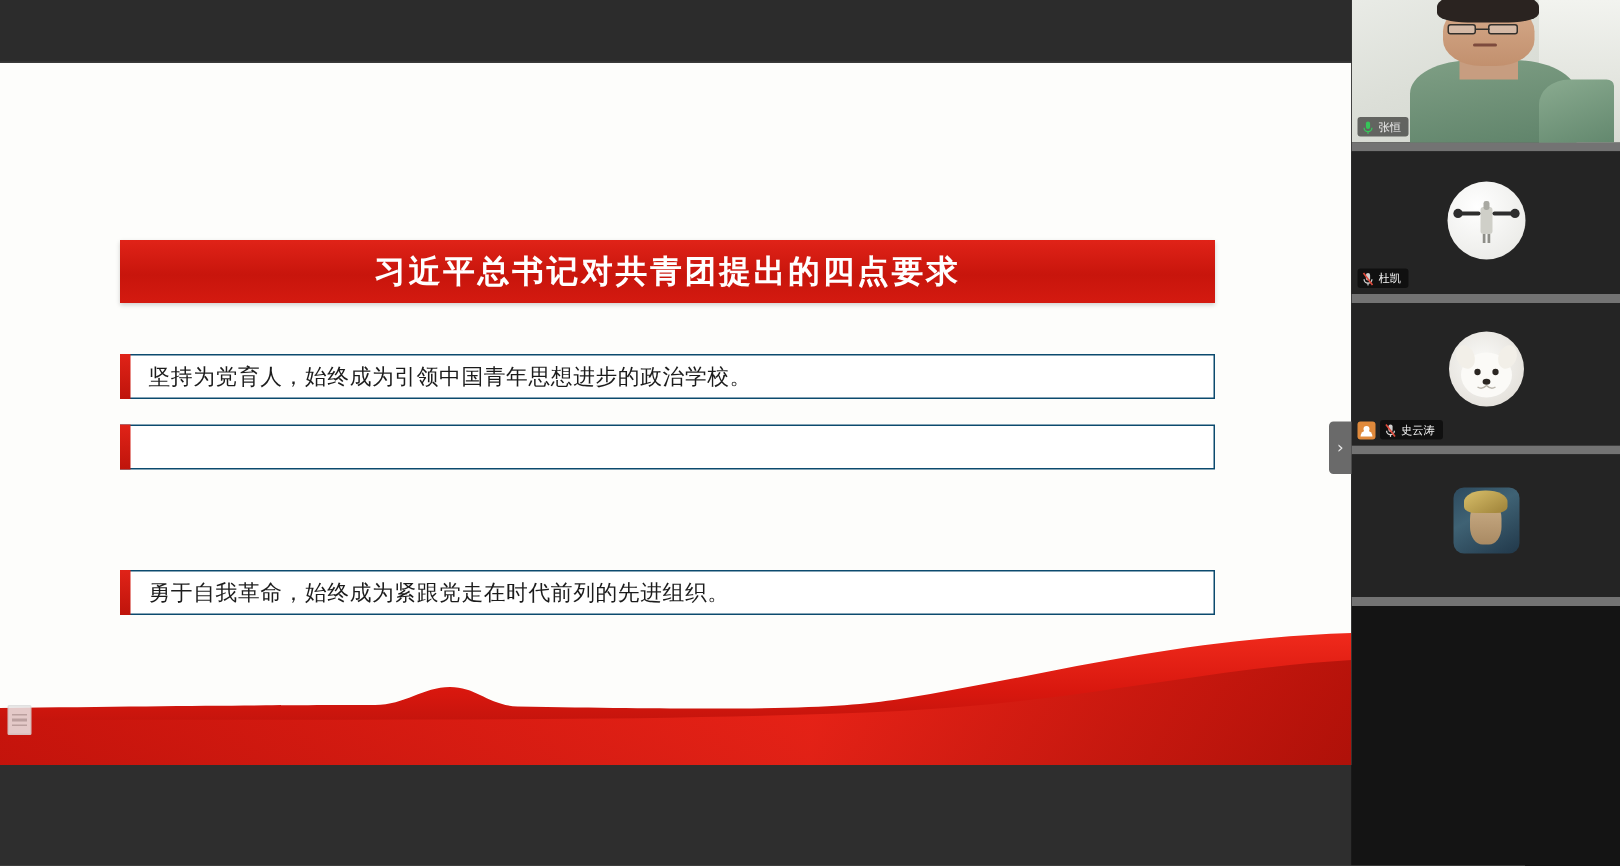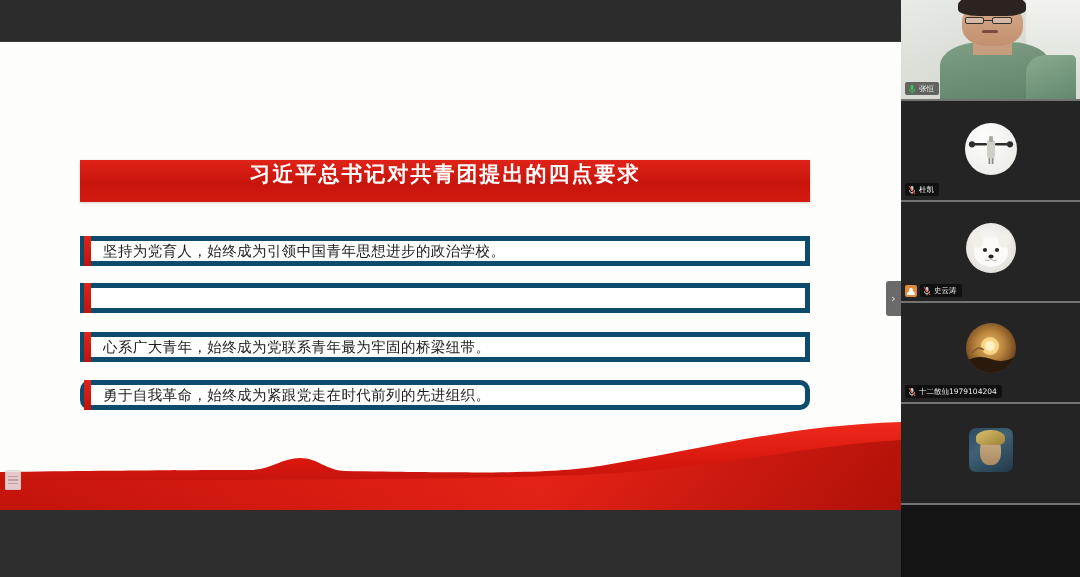--- a/index.html
+++ b/index.html
@@ -22,43 +22,43 @@
   }
   #slide {
     position:absolute; left:0; top:42px; width:901px; height:468px;
     background:#fdfdfb; overflow:hidden;
   }
 
   
   #title-banner {
     position:absolute; left:80px; top:118px; width:730px; height:42px;
     background:linear-gradient(180deg,#e02318 0%,#c8150c 55%,#d41a10 100%);
-    display:flex; justify-content:center;
+    display:flex; align-items:center; justify-content:center;
     box-shadow:0 1px 3px rgba(0,0,0,.18);
   }
   #title-banner .t {
     color:#ffffff; font-size:21px; font-weight:bold; letter-spacing:2px;
     white-space:nowrap;
   }
 
   
   .bullet {
     position:absolute; left:80px; width:730px; height:30px;
-    border:5px solid #0c4a6e; background:#ffffff;
+    border:1px solid #0c4a6e; background:#ffffff;
     display:flex; align-items:center;
   }
   .bullet .accent {
     width:7px; height:30px; margin-left:-1px;
     background:linear-gradient(180deg,#e02318,#bf140b); flex:0 0 7px;
   }
   .bullet .btxt {
     margin-left:12px; font-size:14.5px; color:#1c1c1c;
     letter-spacing:.4px; white-space:nowrap;
   }
-  #b0 { top:194px; } #b1 { top:241px; } #b2 { top:290px; } #b3 { top:338px;border-radius:10px; }
+  #b0 { top:194px; } #b1 { top:241px; } #b2 { top:290px; } #b3 { top:338px; }
 
   
   #ribbon { position:absolute; left:0; bottom:0; width:901px; height:110px; }
 
   
   #menu-icon {
     position:absolute; left:5px; top:470px; width:16px; height:20px;
     background:#e9e9e9; border:1px solid #dcdcdc; border-radius:1px;
     display:flex; flex-direction:column; justify-content:center;
     align-items:center; gap:2px; opacity:.85;
@@ -73,21 +73,21 @@
     color:#e8e8e8; font-size:11px; z-index:30; cursor:pointer;
   }
 
   
   #filmstrip {
     position:absolute; left:901px; top:0; width:179px; height:577px;
     background:#141414; overflow:hidden;
   }
   .tile {
     position:relative; width:179px; height:101px;
-    background:#1b1b1b; border-bottom:2px solid #737373; overflow:hidden;
+    background:#1b1b1b; border-bottom:6px solid #737373; overflow:hidden;
   }
   .tile .media { position:absolute; inset:0; }
 
   
   .nameplate {
     position:absolute; left:4px; bottom:4px; height:13px;
     max-width:160px; padding:0 5px 0 3px;
     background:rgba(0,0,0,.55); border-radius:2px;
     display:flex; align-items:center; gap:3px; z-index:6;
   }
@@ -177,24 +177,20 @@
         <span class="t">习近平总书记对共青团提出的四点要求</span>
       </div>
 
       <div class="bullet" id="b0">
         <span class="accent"></span>
         <span class="btxt">坚持为党育人，始终成为引领中国青年思想进步的政治学校。</span>
       </div>
       <div class="bullet" id="b1">
         <span class="accent"></span>
       </div>
-      <div class="bullet" id="b2">
-        <span class="accent"></span>
-        <span class="btxt">心系广大青年，始终成为党联系青年最为牢固的桥梁纽带。</span>
-      </div>
       <div class="bullet" id="b3">
         <span class="accent"></span>
         <span class="btxt">勇于自我革命，始终成为紧跟党走在时代前列的先进组织。</span>
       </div>
 
       <svg id="ribbon" viewBox="0 0 901 110" preserveAspectRatio="none">
         <defs>
           <linearGradient id="rg" x1="0" y1="0" x2="0" y2="1">
             <stop offset="0%" stop-color="#f02a1c"></stop>
             <stop offset="45%" stop-color="#d8170e"></stop>
@@ -301,42 +297,20 @@
         <svg class="mic" viewBox="0 0 8 10">
           <rect x="2.6" y="1" width="2.8" height="5" rx="1.4" fill="#cfcfcf"></rect>
           <path d="M1.4 5.2a2.6 2.6 0 0 0 5.2 0" stroke="#cfcfcf" stroke-width=".9" fill="none"></path>
           <rect x="3.6" y="7.5" width=".8" height="1.8" fill="#cfcfcf"></rect>
           <line x1="1" y1="1" x2="7" y2="9" stroke="#e04a3c" stroke-width="1.1"></line>
         </svg>
         <span class="nm">史云涛</span>
       </div>
     </div>
 
-    <div class="tile">
-      <div class="media">
-        <div class="blk"></div>
-        <div class="warm-circ">
-          <svg viewBox="0 0 50 50" width="50" height="50">
-            <circle cx="24" cy="23" r="9" fill="#ffd98a" opacity=".9"></circle>
-            <circle cx="24" cy="23" r="5" fill="#fff1c4"></circle>
-            <path d="M0 38 q12 -7 25 -2 q13 5 25 -3 L50 50 L0 50 Z" fill="#2a1a0d"></path>
-            <path d="M6 30 q6 -8 12 -3" stroke="#8a5c26" stroke-width="1.6" fill="none"></path>
-          </svg>
-        </div>
-      </div>
-      <div class="nameplate">
-        <svg class="mic" viewBox="0 0 8 10">
-          <rect x="2.6" y="1" width="2.8" height="5" rx="1.4" fill="#cfcfcf"></rect>
-          <path d="M1.4 5.2a2.6 2.6 0 0 0 5.2 0" stroke="#cfcfcf" stroke-width=".9" fill="none"></path>
-          <rect x="3.6" y="7.5" width=".8" height="1.8" fill="#cfcfcf"></rect>
-          <line x1="1" y1="1" x2="7" y2="9" stroke="#e04a3c" stroke-width="1.1"></line>
-        </svg>
-        <span class="nm">十二散仙1979104204</span>
-      </div>
-    </div>
 
 
     <div class="tile">
       <div class="media">
         <div class="blk"></div>
         <div class="sq-av">
           <div class="sq-face"></div>
           <div class="sq-hair"></div>
         </div>
       </div>

